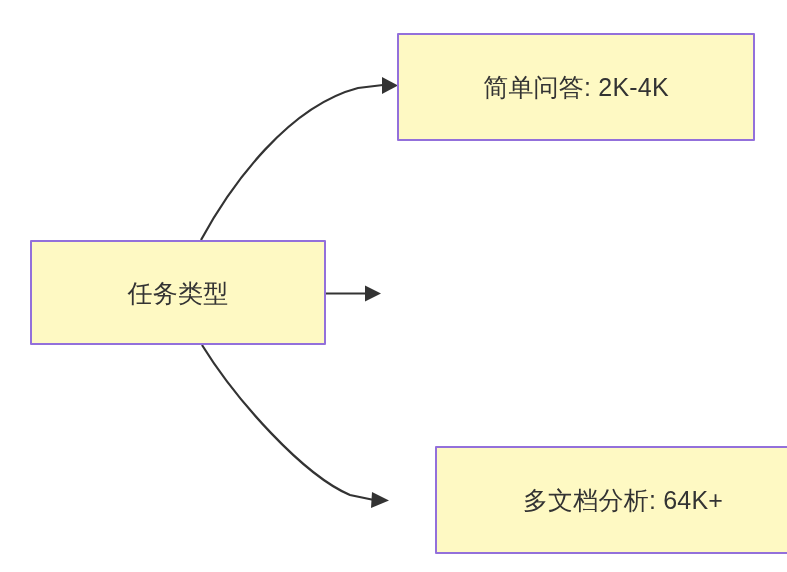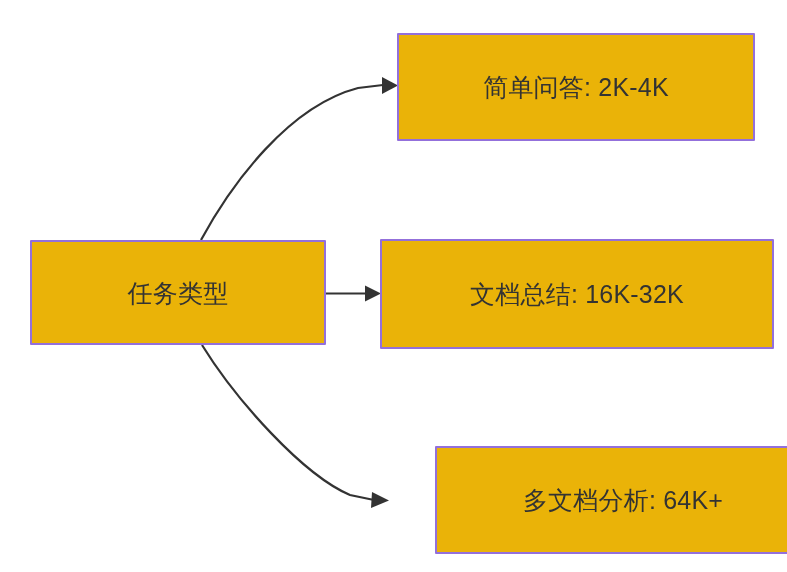--- a/index.html
+++ b/index.html
@@ -32,21 +32,21 @@
     stroke-width: 2.2px;
     stroke-linecap: butt;
   }
   .arrow-head {
     fill: #333333;
     stroke: none;
   }
   .node {
     position: absolute;
     box-sizing: border-box;
-    background: #eab308;
+    background: #fef9c3;
     border: 2px solid #9370db;
     border-radius: 1px;
     display: flex;
     align-items: center;
     justify-content: center;
     z-index: 2;
   }
   .node-label {
     color: #333333;
     font-size: 25px;
@@ -86,21 +86,18 @@
   </svg>
 
   <div class="node" id="node-root">
     <span class="node-label">任务类型</span>
   </div>
 
   <div class="node" id="node-task-1">
     <span class="node-label">简单问答: 2K-4K</span>
   </div>
 
-  <div class="node" id="node-task-2">
-    <span class="node-label">文档总结: 16K-32K</span>
-  </div>
 
   <div class="node" id="node-task-3">
     <span class="node-label">多文档分析: 64K+</span>
   </div>
 
 </div>
 
 </body></html>

